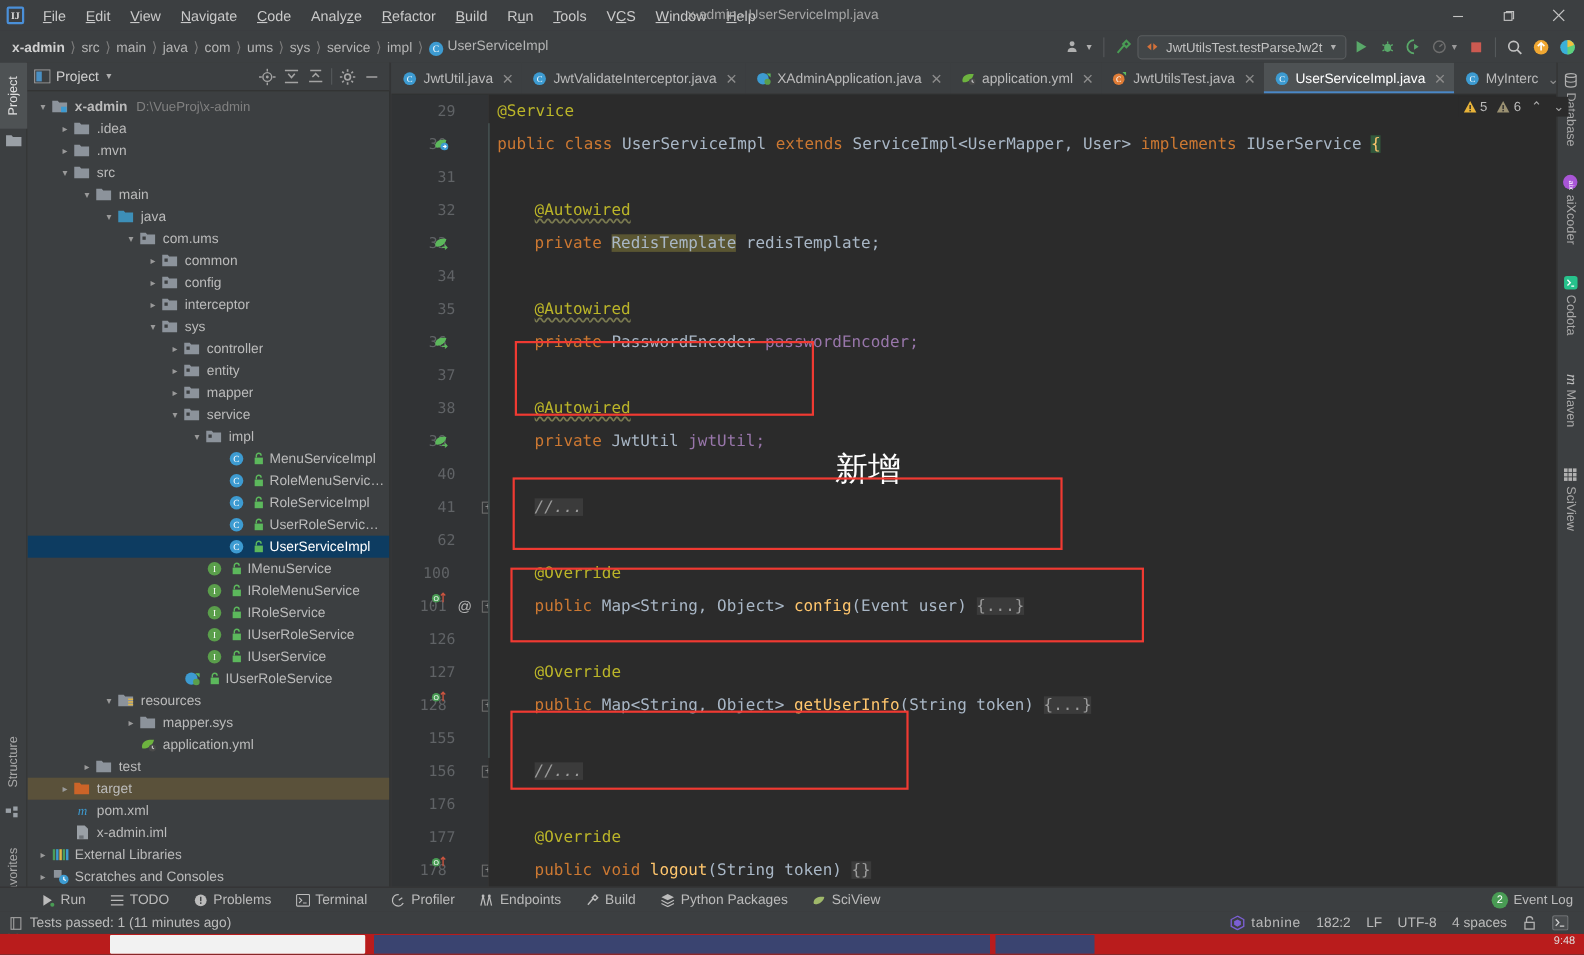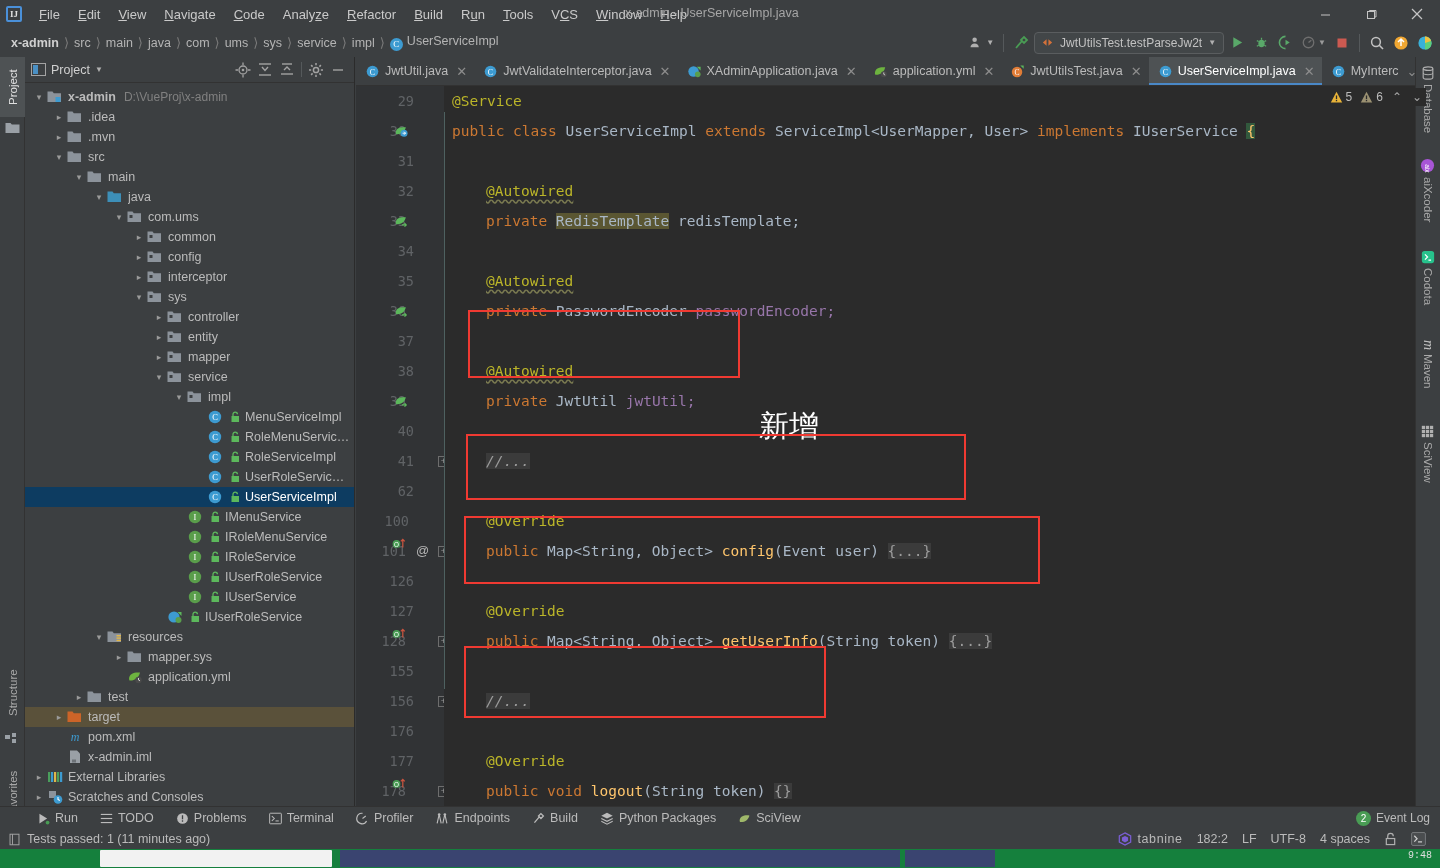--- a/index.html
+++ b/index.html
@@ -267,22 +267,21 @@
   .sb-right {
     margin-left: auto; display: flex; align-items: center; gap: 14px;
     padding-right: 6px;
   }
   .tabnine {
     display: flex; align-items: center; gap: 5px; color: #b9b9b9;
     letter-spacing: 0.6px;
   }
   .taskbar {
     position: absolute; left: 0; bottom: 0; width: 1440px; height: 19px;
-    background: #15803d;
-    font-family: Liberation Mono, monospace;
+    background: #b91c1c;
   }
   .tb-app {
     position: absolute; top: 1px; height: 17px; background: #f2f2f2;
     border-radius: 1px;
   }
   .tb-app2 { position: absolute; top: 1px; height: 17px; background: #3a4470; }
   .tb-clock {
     position: absolute; right: 8px; top: 1px; color: #dfdfdf; font-size: 10px;
   }
 

